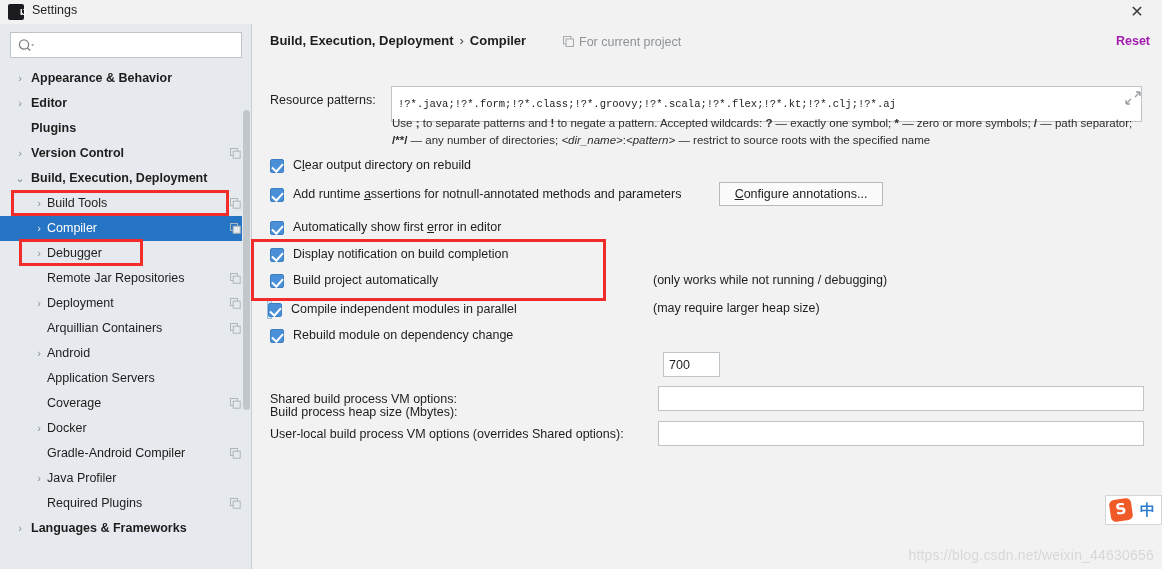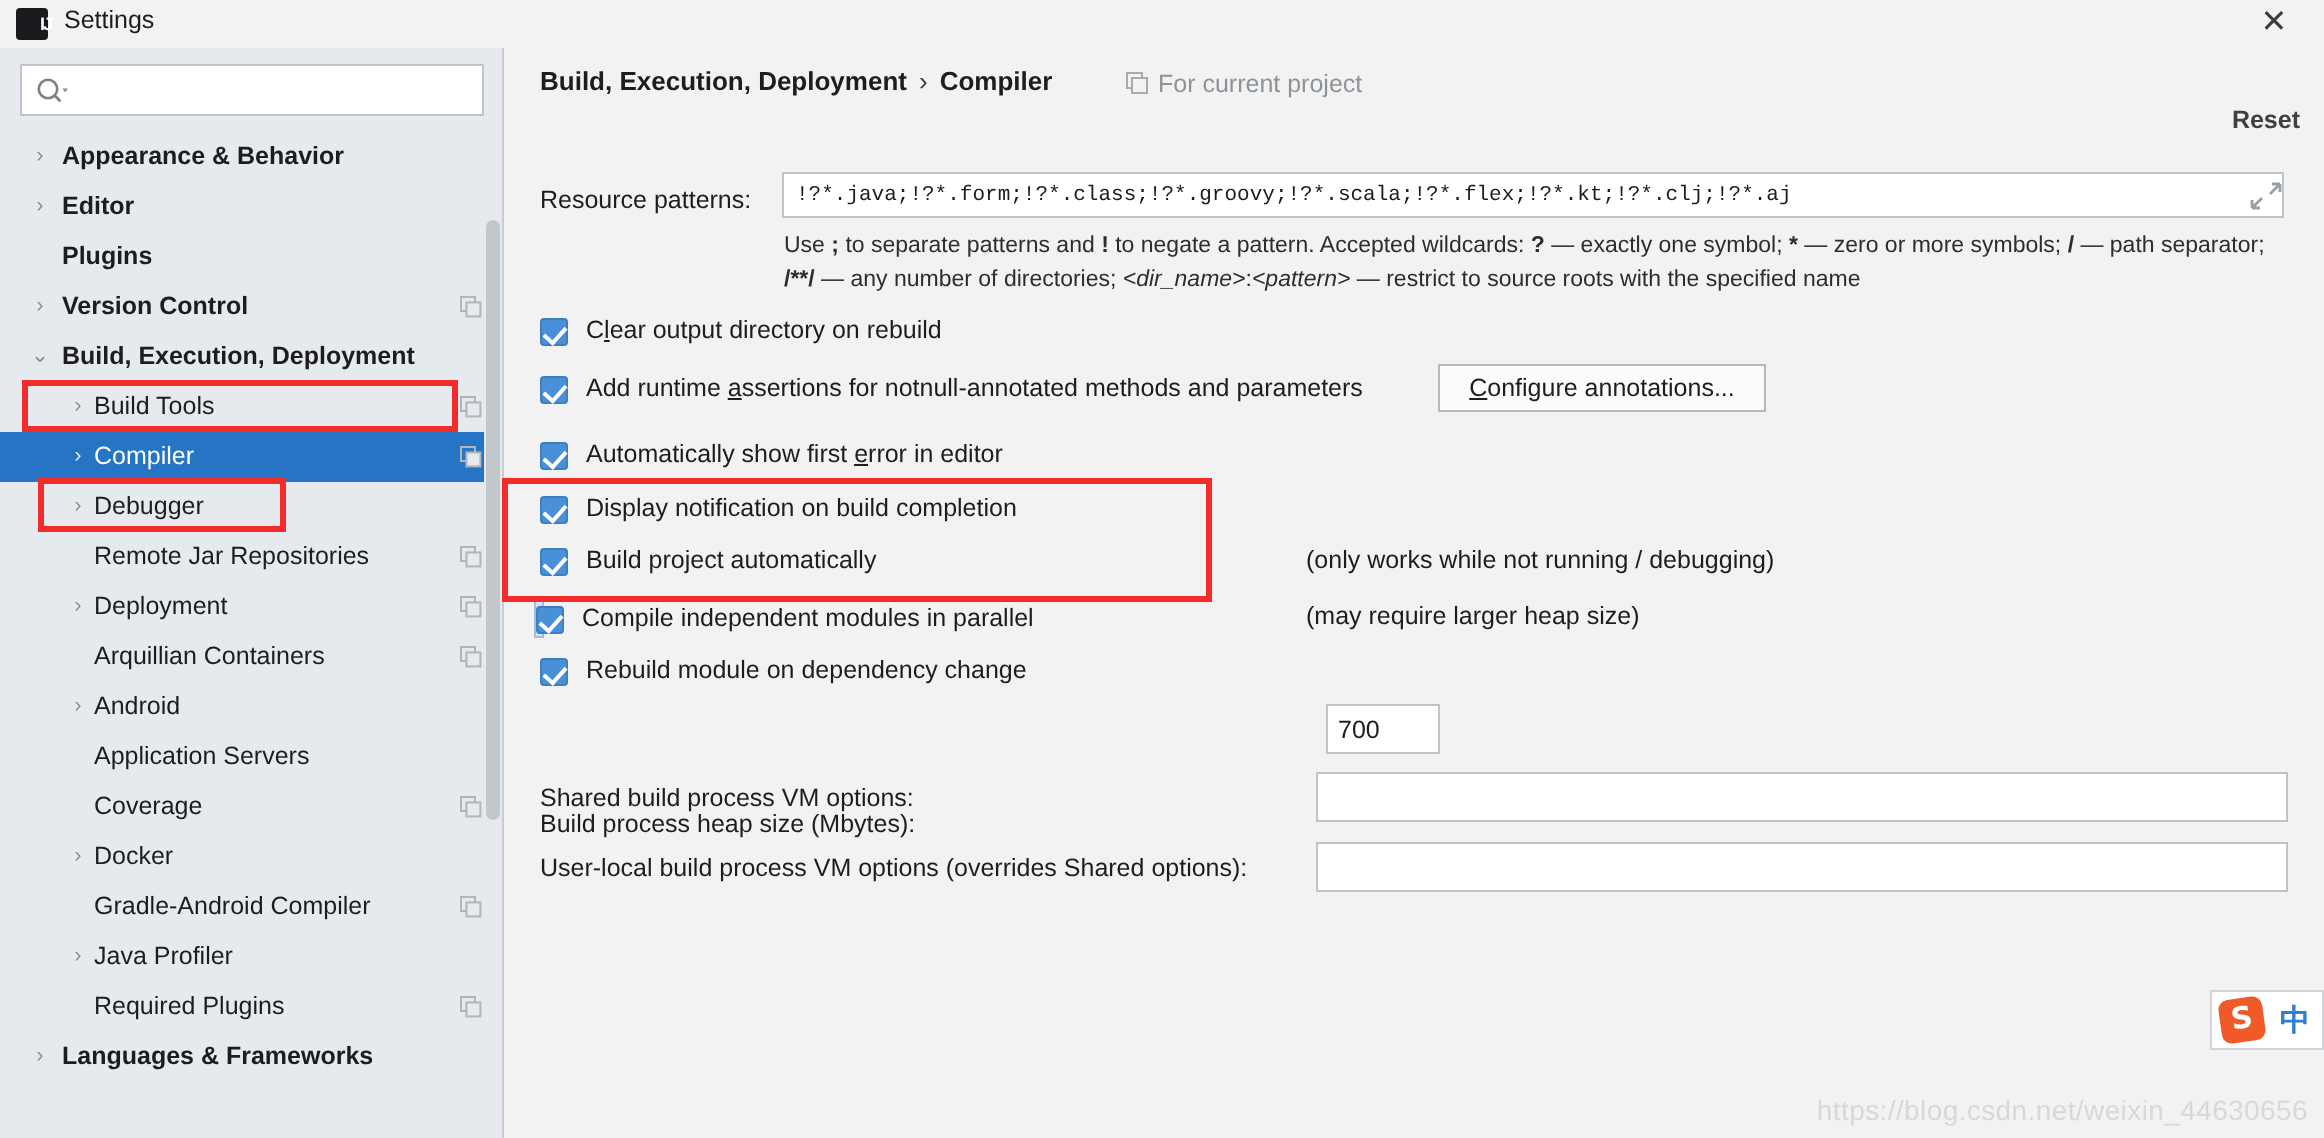--- a/index.html
+++ b/index.html
@@ -107,30 +107,30 @@
   #for-current-project {
     position: absolute; left: 310px; top: 11px;
     font-size: 12.5px; color: #8d9399; white-space: nowrap;
   }
   #fcp-icon {
     display: inline-block; width: 11px; height: 11px;
     vertical-align: -1px; margin-right: 5px;
   }
   #reset-link {
     position: absolute; right: 12px; top: 10px;
-    font-size: 12.5px; font-weight: bold; color: #404040; cursor: pointer; margin-top: 19px;
+    font-size: 12.5px; font-weight: bold; color: #a21caf; cursor: pointer;
   }
 
   .field-label {
     position: absolute; font-size: 12.5px; color: #1d1d1d; white-space: nowrap;
   }
 
   #rp-label { left: 17px; top: 69px; }
   #rp-input {
-    position: absolute; left: 138px; top: 62px; width: 751px; height: 23px;
+    position: absolute; left: 138px; top: 62px; width: 751px; height: 36px;
     background: #ffffff; border: 1px solid #bfc4c9;
     font-family: "Liberation Mono", monospace; font-size: 10.5px;
     color: #1d1d1d; padding: 0 6px; outline: none;
   }
   #rp-expand {
     position: absolute; left: 869px; top: 62px; width: 22px; height: 24px;
     cursor: pointer;
   }
   #rp-hint {
     position: absolute; left: 139px; top: 91px; width: 745px;

